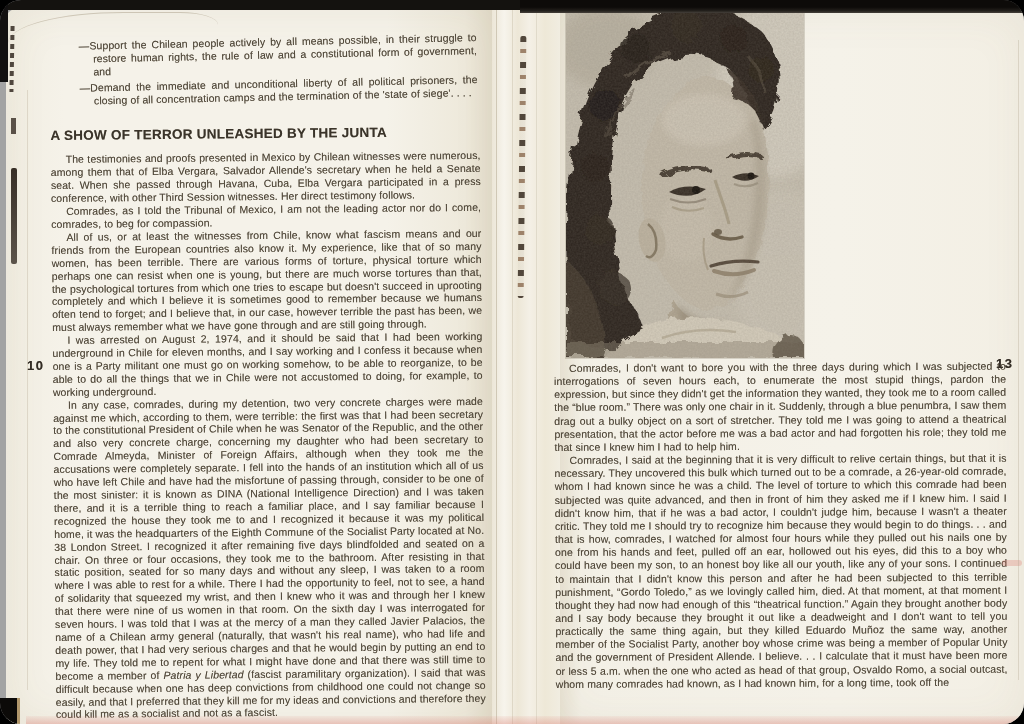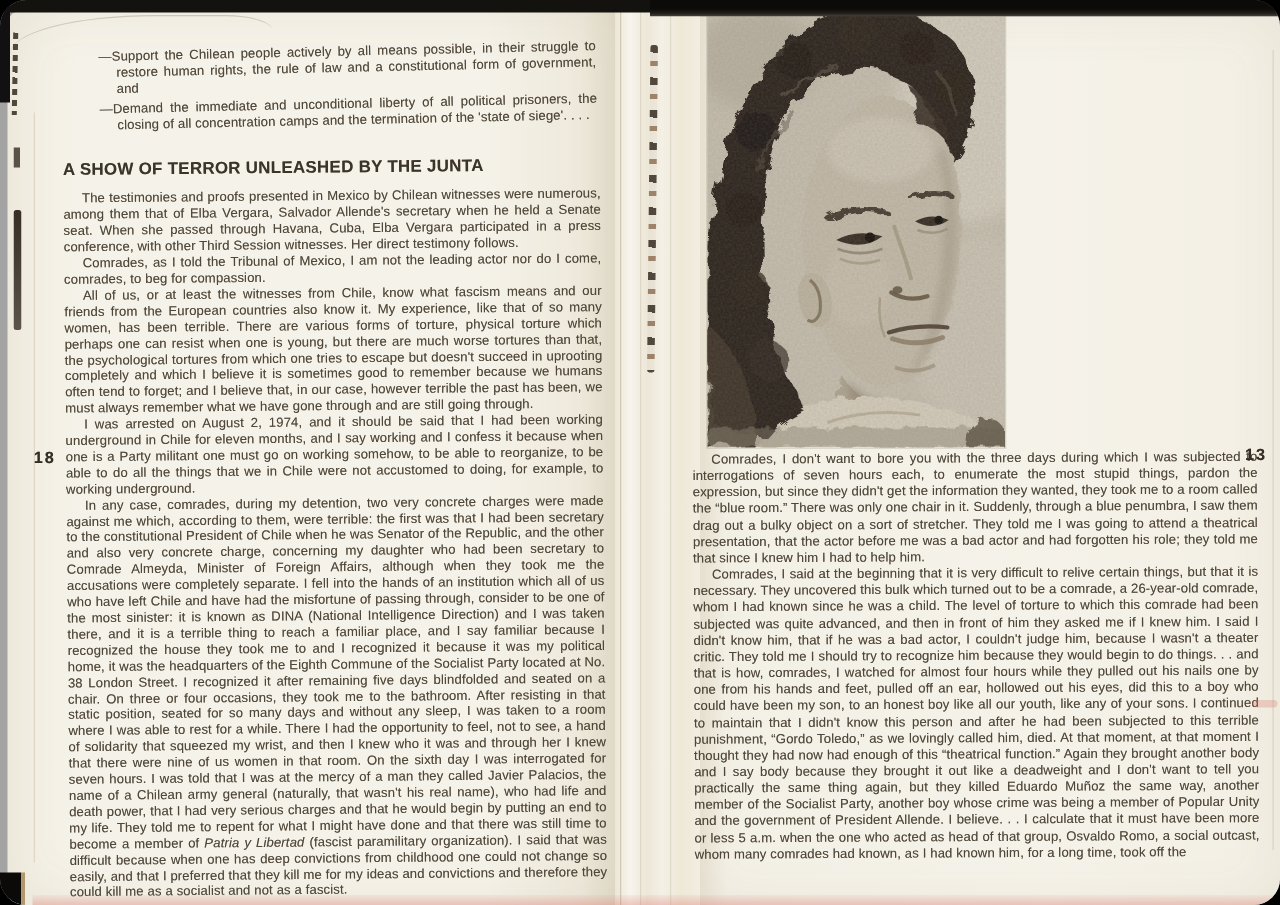--- a/index.html
+++ b/index.html
@@ -89,21 +89,21 @@
       <p class="bullet">—Support the Chilean people actively by all means possible, in their struggle to restore human rights, the rule of law and a constitutional form of government, and</p>
       <p class="bullet">—Demand the immediate and unconditional liberty of all political prisoners, the closing of all concentration camps and the termination of the 'state of siege'. . . .</p>
     </div>
     <h2 class="heading">A SHOW OF TERROR UNLEASHED BY THE JUNTA</h2>
     <p class="para">The testimonies and proofs presented in Mexico by Chilean witnesses were numerous, among them that of Elba Vergara, Salvador Allende's secretary when he held a Senate seat. When she passed through Havana, Cuba, Elba Vergara participated in a press conference, with other Third Session witnesses. Her direct testimony follows.</p>
     <p class="para">Comrades, as I told the Tribunal of Mexico, I am not the leading actor nor do I come, comrades, to beg for compassion.</p>
     <p class="para">All of us, or at least the witnesses from Chile, know what fascism means and our friends from the European countries also know it. My experience, like that of so many women, has been terrible. There are various forms of torture, physical torture which perhaps one can resist when one is young, but there are much worse tortures than that, the psychological tortures from which one tries to escape but doesn't succeed in uprooting completely and which I believe it is sometimes good to remember because we humans often tend to forget; and I believe that, in our case, however terrible the past has been, we must always remember what we have gone through and are still going through.</p>
     <p class="para">I was arrested on August 2, 1974, and it should be said that I had been working underground in Chile for eleven months, and I say working and I confess it because when one is a Party militant one must go on working somehow, to be able to reorganize, to be able to do all the things that we in Chile were not accustomed to doing, for example, to working underground.</p>
     <p class="para"><span>In any case, comrades, during my detention, two very concrete charges were made against me which, according to them, were terrible: the first was that I had been secretary to the constitutional President of Chile when he was Senator of the Republic, and the other and also very concrete charge, concerning my daughter who had been secretary to Comrade Almeyda, Minister of Foreign Affairs, although when they took me the accusations were completely separate. I fell into the hands of an institution which all of us who have left Chile and have had the misfortune of passing through, consider to be one of the most sinister: it is known as DINA (National Intelligence Direction) and I was taken there, and it is a terrible thing to reach a familiar place, and I say familiar because I recognized the house they took me to and I recognized it because it was my political home, it was the headquarters of the Eighth Commune of the Socialist Party located at No. 38 London Street. I recognized it after remaining five days blindfolded and seated on a chair. On three or four occasions, they took me to the bathroom. After resisting in that static position, seated for so many days and without any sleep, I was taken to a room where I was able to rest for a while. There I had the opportunity to feel, not to see, a hand of solidarity that squeezed my wrist, and then I knew who it was and through her I knew that there were nine of us women in that room. On the sixth day I was interrogated for seven hours. I was told that I was at the mercy of a man they called Javier Palacios, the name of a Chilean army general (naturally, that wasn't his real name), who had life and death power, that I had very serious charges and that he would begin by putting an end to my life. They told me to repent for what I might have done and that there was still time to become a member of </span><i>Patria y Libertad</i><span> (fascist paramilitary organization). I said that was difficult because when one has deep convictions from childhood one could not change so easily, and that I preferred that they kill me for my ideas and convictions and therefore they could kill me as a socialist and not as a fascist.</span></p>
   </div>
-  <span class="page-num page-num-left">18</span>
+  <span class="page-num page-num-left">10</span>
 
   <div class="photo" title="Black-and-white press photograph of a middle-aged woman with short dark curly hair, shown from the shoulders up, looking to the right">
     <svg viewBox="0 0 238 350" width="238" height="350" xmlns="http://www.w3.org/2000/svg">
       <defs>
         <filter id="ruff" x="-25%" y="-25%" width="150%" height="150%">
           <feTurbulence type="fractalNoise" baseFrequency="0.09" numOctaves="3" seed="7" result="n"></feTurbulence>
           <feDisplacementMap in="SourceGraphic" in2="n" scale="9"></feDisplacementMap>
         </filter>
         <filter id="ruffBig" x="-25%" y="-25%" width="150%" height="150%">
           <feTurbulence type="fractalNoise" baseFrequency="0.05" numOctaves="4" seed="3" result="n"></feTurbulence>

